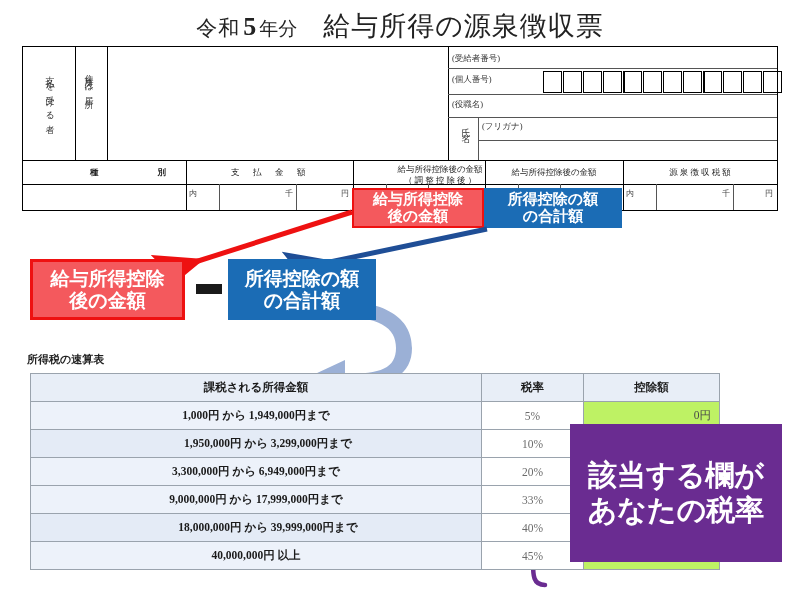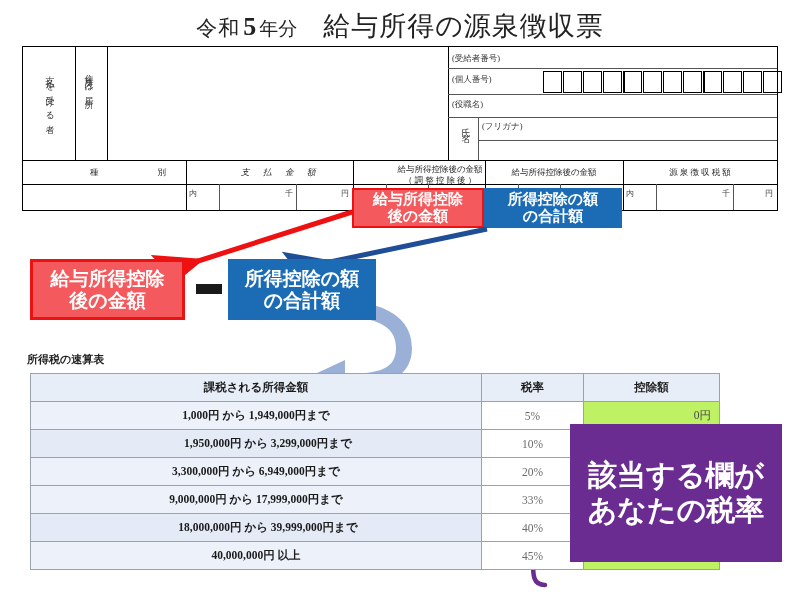--- a/index.html
+++ b/index.html
@@ -64,21 +64,21 @@
   }
   .colhead {
     position: absolute;
     font-family: "Liberation Serif","DejaVu Serif",serif;
     font-size: 8.5px;
     color: #222;
     text-align: center;
     white-space: nowrap;
     line-height: 1.25;
   }
-  .colhead.spaced { letter-spacing: 5px; }
+  .colhead.spaced { letter-spacing: 5px; font-weight: bold; }
   .colhead.spaced2 { letter-spacing: 2.5px; }
   .unit {
     position: absolute;
     font-family: "Liberation Serif","DejaVu Serif",serif;
     font-size: 8px;
     color: #444;
   }
   
   .mnbox {
     position: absolute;
@@ -202,21 +202,21 @@
         <div class="mnbox" style="left: 200px; width: 19.4px;"></div>
         <div class="mnbox" style="left: 220px; width: 19.4px;"></div>
       </div>
 
     <div class="vline" style="left:163px; top:113px; height:50px;"></div>
     <div class="vline" style="left:330px; top:113px; height:50px;"></div>
     <div class="vline" style="left:462px; top:113px; height:50px;"></div>
     <div class="vline" style="left:600px; top:113px; height:50px;"></div>
 
     <div class="colhead spaced" style="left:52px;  top:120px; width:111px;">種　　　　別</div>
-    <div class="colhead spaced2" style="left:173px; top:120px; width:167px;font-style:italic;">支　払　金　額</div>
+    <div class="colhead spaced2" style="left:163px; top:120px; width:167px;">支　払　金　額</div>
     <div class="colhead" style="left:330px; top:117px; width:132px;padding-left:21px;">
       <span>給与所得控除後の金額</span><br>
       <span>（ 調 整 控 除 後 ）</span>
     </div>
     <div class="colhead" style="left:462px; top:120px; width:138px;">給与所得控除後の金額</div>
     <div class="colhead" style="left:600px; top:120px; width:154px;">源 泉 徴 収 税 額</div>
 
     <div class="vline thin" style="left:196px; top:137px; height:26px;"></div>
     <div class="vline thin" style="left:273px; top:137px; height:26px;"></div>
     <div class="vline thin" style="left:363px; top:137px; height:26px;"></div>

